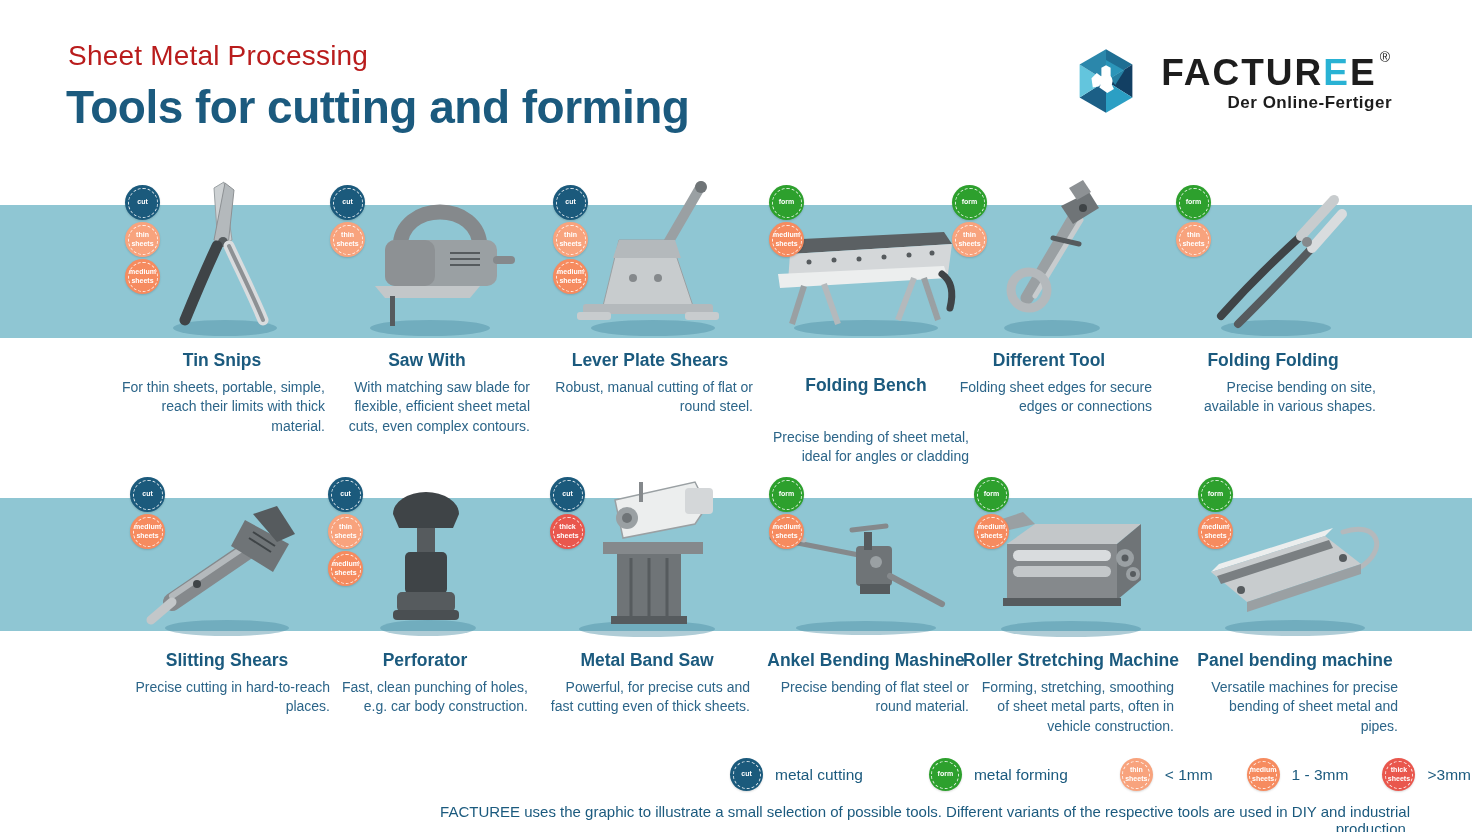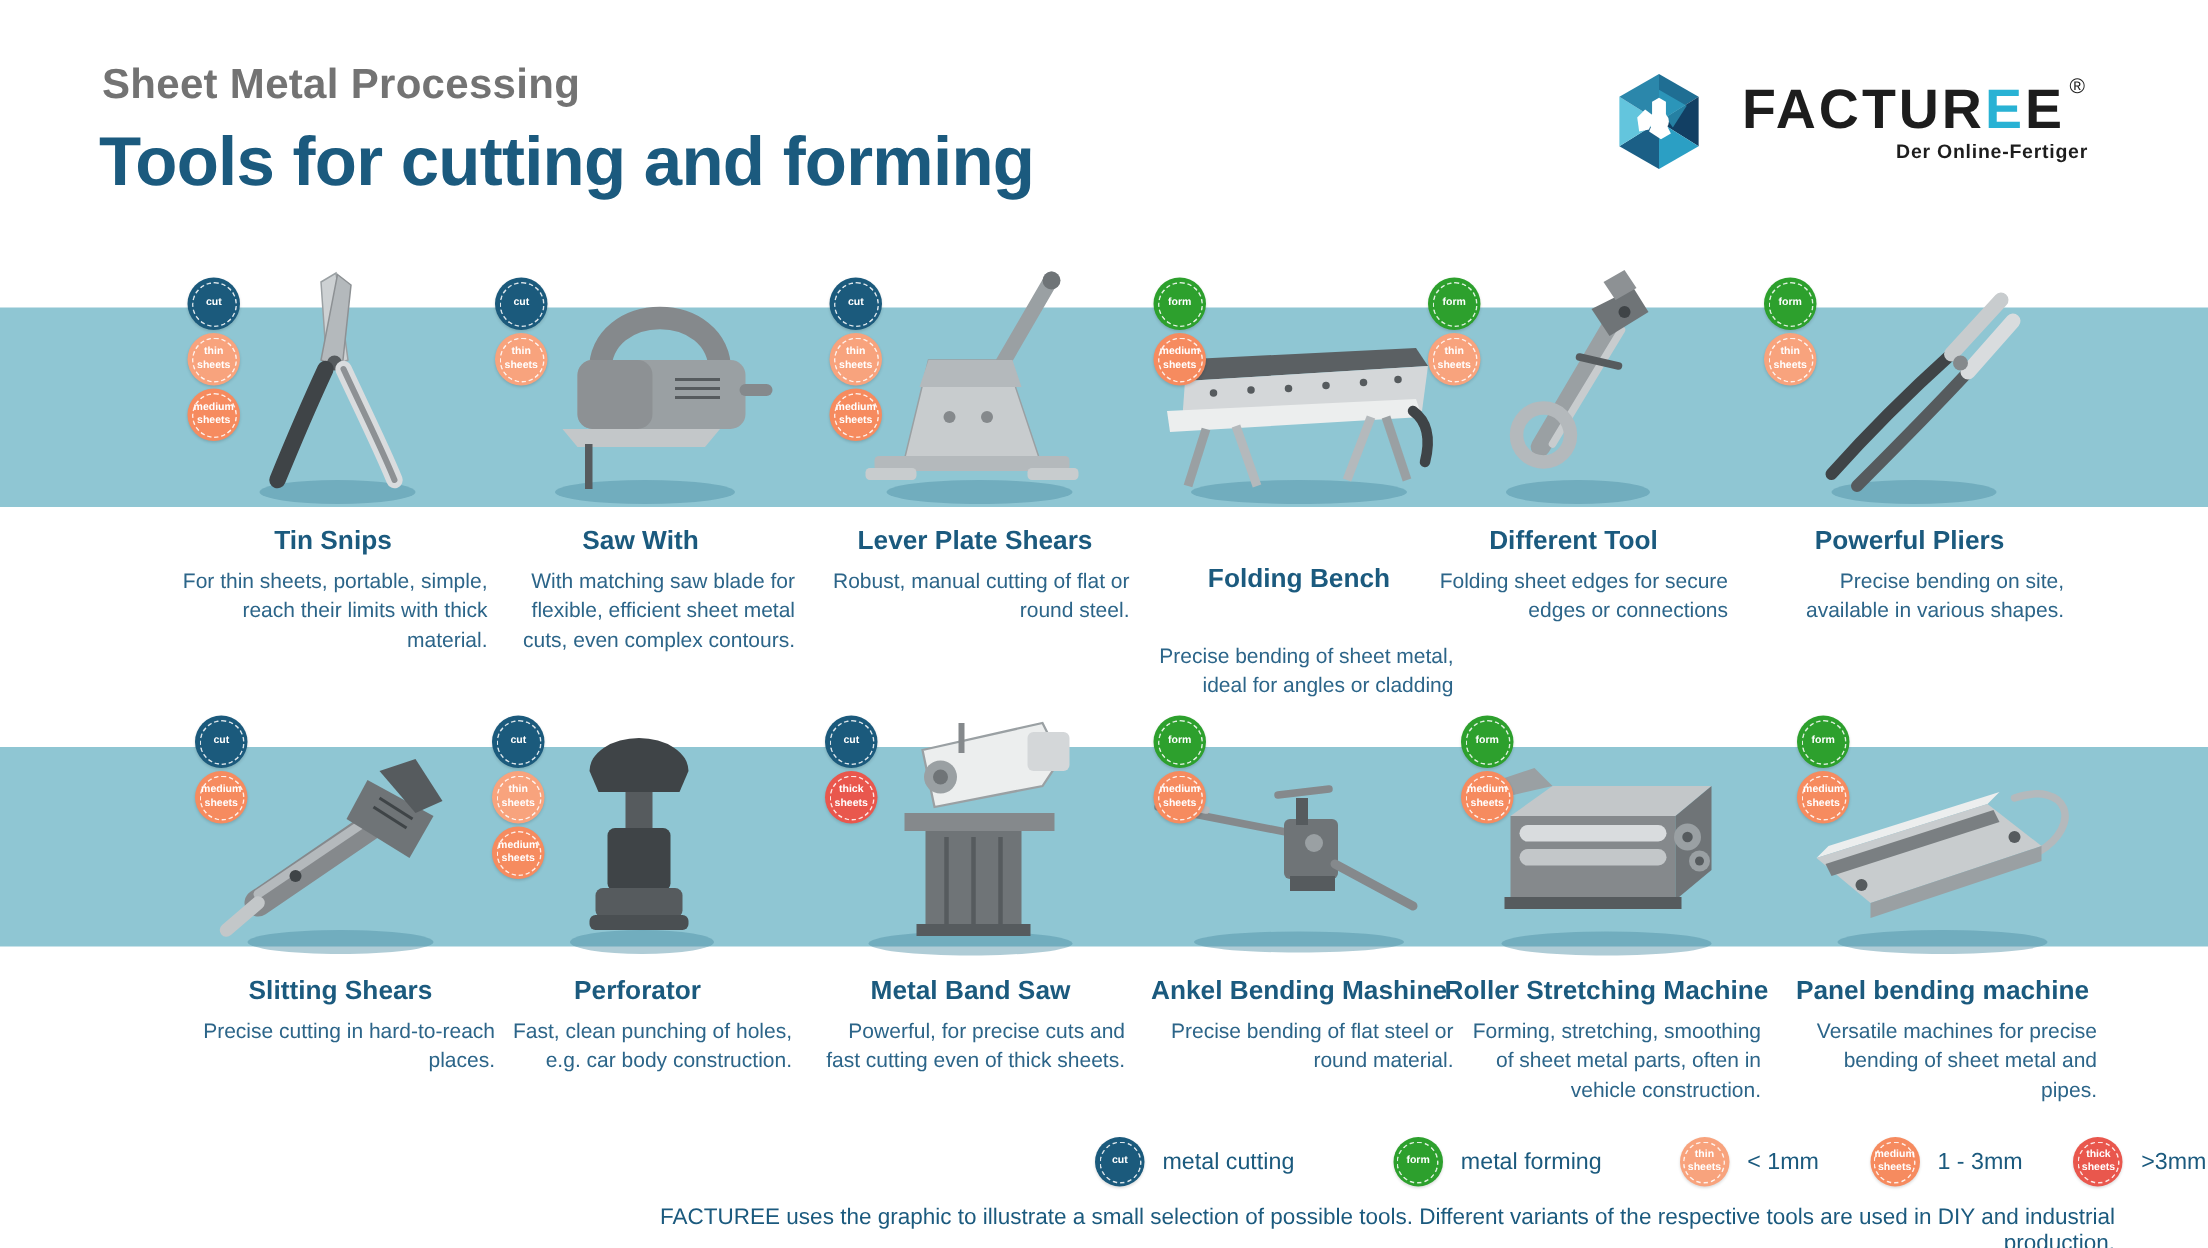--- a/index.html
+++ b/index.html
@@ -3,34 +3,34 @@
 <meta charset="utf-8">
 <style>
   html,body{margin:0;padding:0;background:#e8e8e8;}
   .page{
     position:relative;width:1472px;height:832px;background:#ffffff;
     font-family:"Liberation Sans","DejaVu Sans",sans-serif;overflow:hidden;
   }
   
   .kicker{
     position:absolute;left:68px;top:40px;margin:0;
-    font-size:28px;font-weight:700;color:#737373;letter-spacing:.2px;
+    font-size:28px;font-weight:400;color:#b91c1c;letter-spacing:.2px;
   }
   .main-title{
     position:absolute;left:66px;top:80px;margin:0;
     font-size:46px;font-weight:800;color:#1b5a7e;letter-spacing:-.5px;
   }
   
   .logo{position:absolute;right:80px;top:46px;display:flex;align-items:flex-start;gap:22px;}
   .logo-icon{width:66px;height:70px;}
   .logo-text{display:flex;flex-direction:column;align-items:flex-end;margin-top:8px;}
   .wordmark{font-size:37px;font-weight:700;color:#1d1d1d;letter-spacing:2px;line-height:1;display:flex;align-items:flex-start;}
   .wordmark .e-accent{color:#29b2d4;}
   .wordmark sup{font-size:14px;font-weight:400;margin-left:3px;line-height:1;transform:translateY(-4px);}
-  .tagline{font-size:13px;font-weight:700;color:#1d1d1d;letter-spacing:.5px;margin-top:2px;}
+  .tagline{font-size:17px;font-weight:700;color:#1d1d1d;letter-spacing:.5px;margin-top:2px;}
   
   .band{position:absolute;left:0;width:1472px;height:133px;background:#8fc6d3;z-index:0;}
   .band.r1{top:205px;}
   .band.r2{top:498px;}
   
   .card{position:absolute;width:210px;z-index:2;display:flex;flex-direction:column;align-items:center;}
   .card .img-wrap{height:170px;width:210px;display:flex;align-items:flex-end;justify-content:center;}
   .card.row2 .img-wrap{height:178px;}
   .tool-name{margin:10px 0 0 0;font-size:17.5px;font-weight:700;color:#1b5a7e;text-align:center;white-space:nowrap;}
   .tool-desc{margin:7px 0 0 0;font-size:14px;color:#2c6589;text-align:right;line-height:1.38;max-width:206px;}
@@ -262,21 +262,21 @@
     <div class="img-wrap">
         <svg width="195" height="162" viewBox="0 0 195 162">
       <ellipse cx="100" cy="150" rx="55" ry="8" fill="#4e8ea3" opacity=".45"></ellipse>
       <path d="M45,138 C70,110 95,85 125,58" stroke="#3f4447" stroke-width="8" fill="none" stroke-linecap="round"></path>
       <path d="M62,146 C88,120 110,98 136,70" stroke="#565b5e" stroke-width="8" fill="none" stroke-linecap="round"></path>
       <line x1="125" y1="58" x2="158" y2="22" stroke="#c8ccce" stroke-width="10" stroke-linecap="round"></line>
       <line x1="136" y1="70" x2="166" y2="36" stroke="#d9dcde" stroke-width="10" stroke-linecap="round"></line>
       <circle cx="131" cy="64" r="5" fill="#85898c"></circle>
     </svg>
       </div>
-    <h3 class="tool-name">Powerful Pliers</h3>
+    <h3 class="tool-name">Folding Folding</h3>
     <p class="tool-desc">Precise bending on site, available in various shapes.</p>
   </div>
 
   <div class="card row2" style="left:320px;top:462px;">
     <div class="badges">
         <div class="badge" style="background: rgb(27, 90, 124);">
           <span>cut</span>
         </div>
         <div class="badge" style="background: rgb(248, 163, 125);">
           <span>thin</span>

